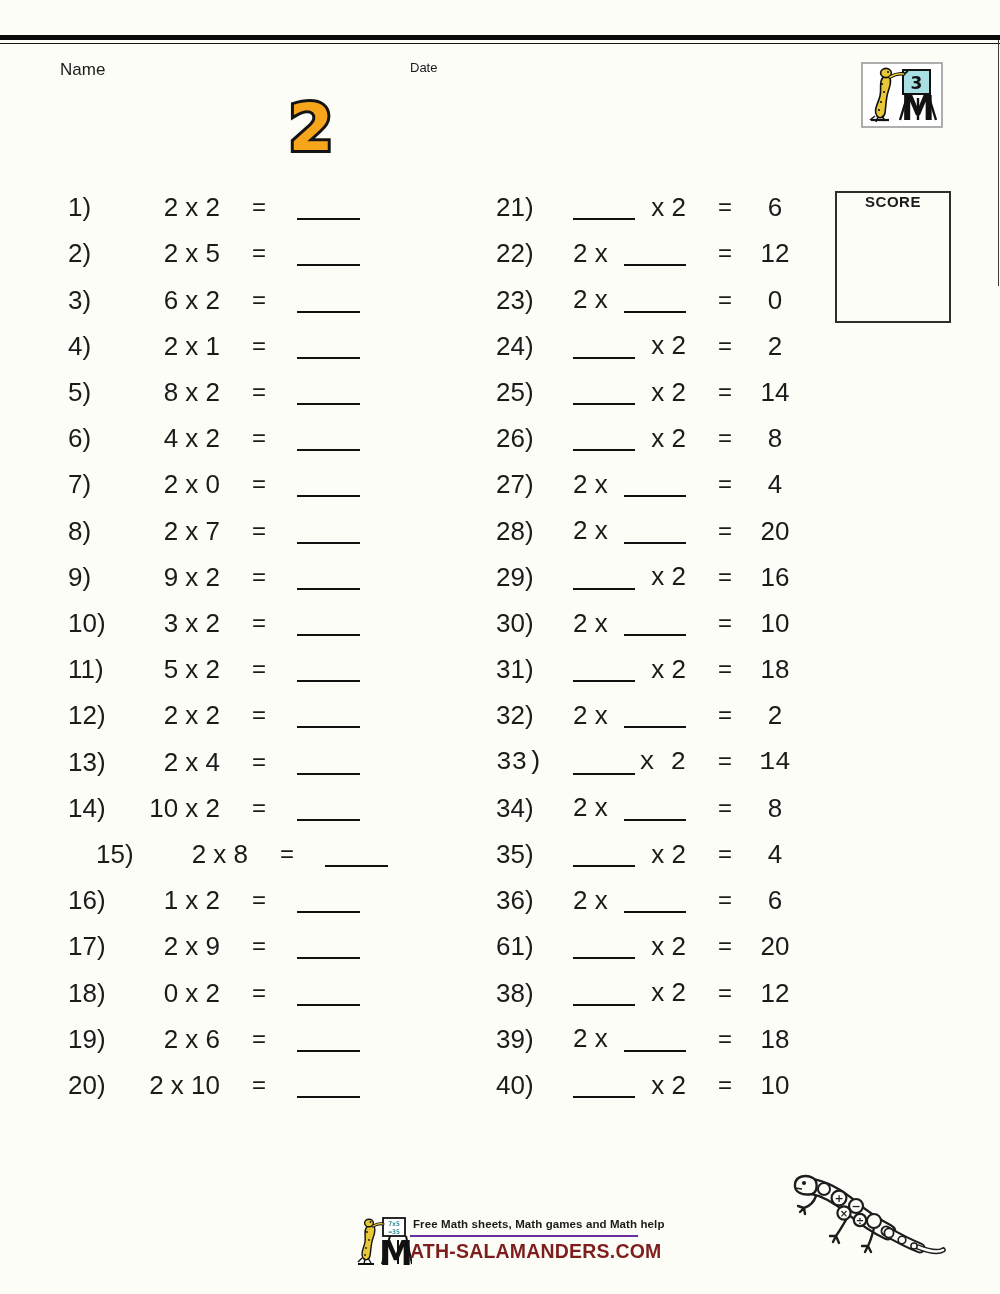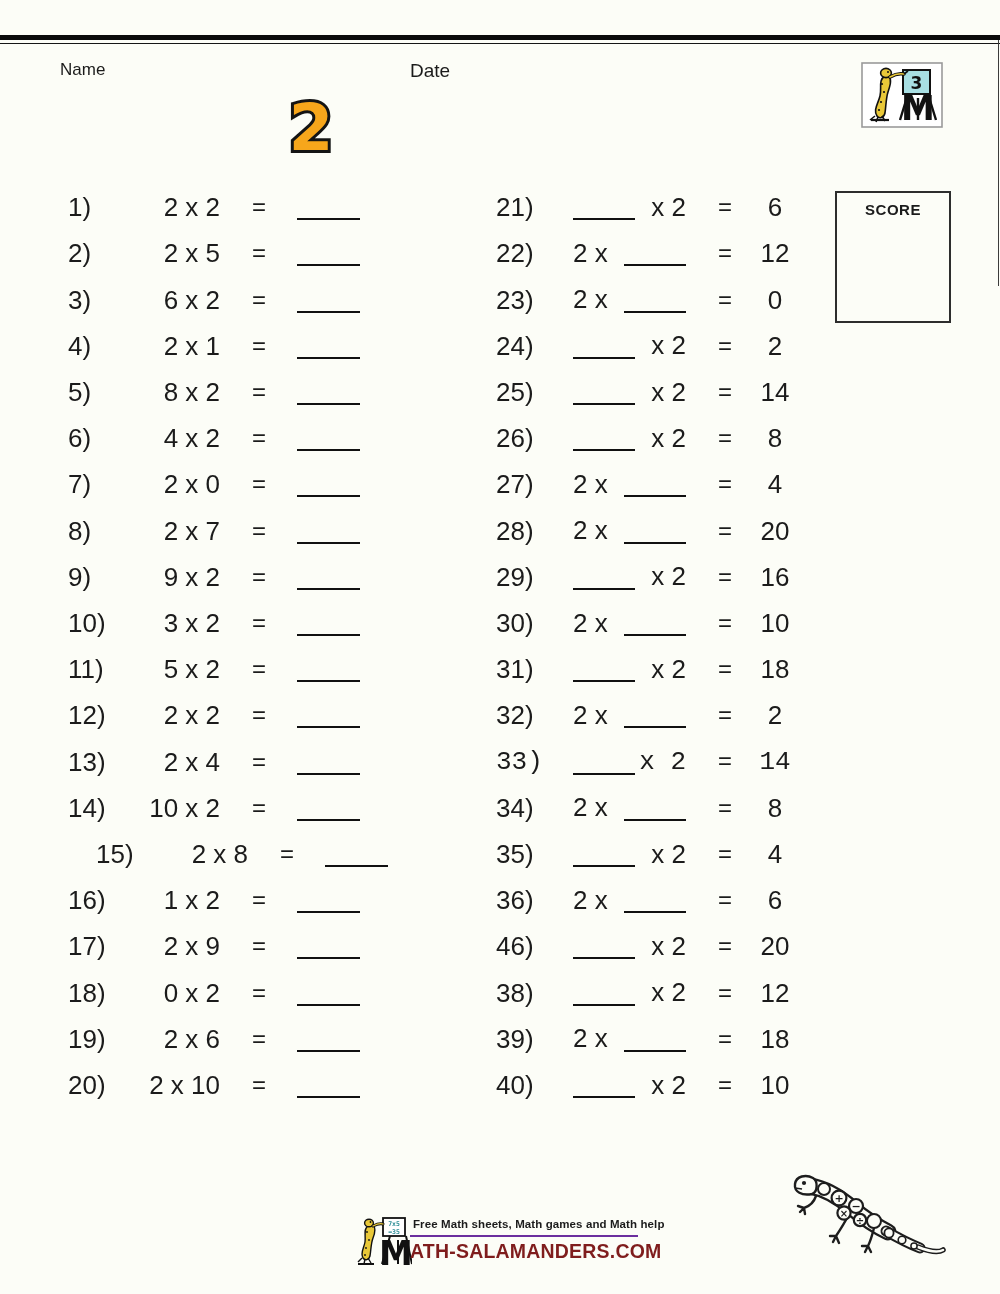--- a/index.html
+++ b/index.html
@@ -10,41 +10,41 @@
     font-family:"Liberation Sans",sans-serif;
     color:var(--ink,#1B1B1B);
     overflow:hidden;
   }
   
   .rule-thick{position:absolute;left:0;top:35px;width:1000px;height:5px;background:#0b0b0b;}
   .rule-thin{position:absolute;left:0;top:42.5px;width:1000px;height:1.3px;background:#161616;}
   .right-artifact{position:absolute;left:997.6px;top:40px;width:1.6px;height:246px;background:#3c3c3c;}
 
   .name-label{position:absolute;left:60px;top:60px;font-size:17px;}
-  .date-label{position:absolute;left:410px;top:60px;font-size:19px;}
+  .date-label{position:absolute;left:410px;top:60px;font-size:13px;}
 
   
   .badge{position:absolute;left:861px;top:62px;width:82px;height:66px;}
 
   
   .big-two{position:absolute;left:281px;top:92px;width:60px;height:70px;}
   .title-text{
     position:absolute;left:353px;top:105px;
     font-family:"Liberation Serif",serif;font-weight:600;
     font-size:31px;letter-spacing:0.4px;
     color:var(--title_blue,#4A77B4);
     white-space:nowrap;
   }
 
   
   .score-box{
     position:absolute;left:835px;top:191px;width:112px;height:128px;
     border:2px solid #2d2d2d;background:transparent;
   }
-  .score-box span{display:block;text-align:center;margin-top:8px;font-size:15px;font-weight:600;letter-spacing:.5px;}
+  .score-box span{display:block;text-align:center;margin-top:0;font-size:15px;font-weight:600;letter-spacing:.5px;}
 
   
   .q-row{position:absolute;left:0;width:100%;height:46.2px;font-size:26px;}
   .q-row > span{position:absolute;top:50%;transform:translateY(-50%);white-space:nowrap;}
   .q-row .qblank{height:24px;border-bottom:2.4px solid #111;}
   .lrow .qnum{left:68px;}
   .lrow .qexpr{left:130px;width:90px;text-align:right;}
   .lrow .qeq{left:245px;width:28px;text-align:center;font-size:24px;}
   .lrow .qblank{left:297px;width:63px;}
   .rrow .qnum{left:496px;}
@@ -368,21 +368,21 @@
       <div class="q-row rrow" style="top: 877.2px;">
         <span class="qnum">36)</span>
         <span class="qblock">
           <span class="qpart">2 x</span>
           <span class="qblank"></span>
         </span>
         <span class="qeq">=</span>
         <span class="qans">6</span>
       </div>
       <div class="q-row rrow" style="top: 923.4px;">
-        <span class="qnum">46)</span>
+        <span class="qnum">61)</span>
         <span class="qblock">
           <span class="qblank"></span>
           <span class="qpart">x 2</span>
         </span>
         <span class="qeq">=</span>
         <span class="qans">20</span>
       </div>
       <div class="q-row rrow" style="top: 969.6px;">
         <span class="qnum">38)</span>
         <span class="qblock">

